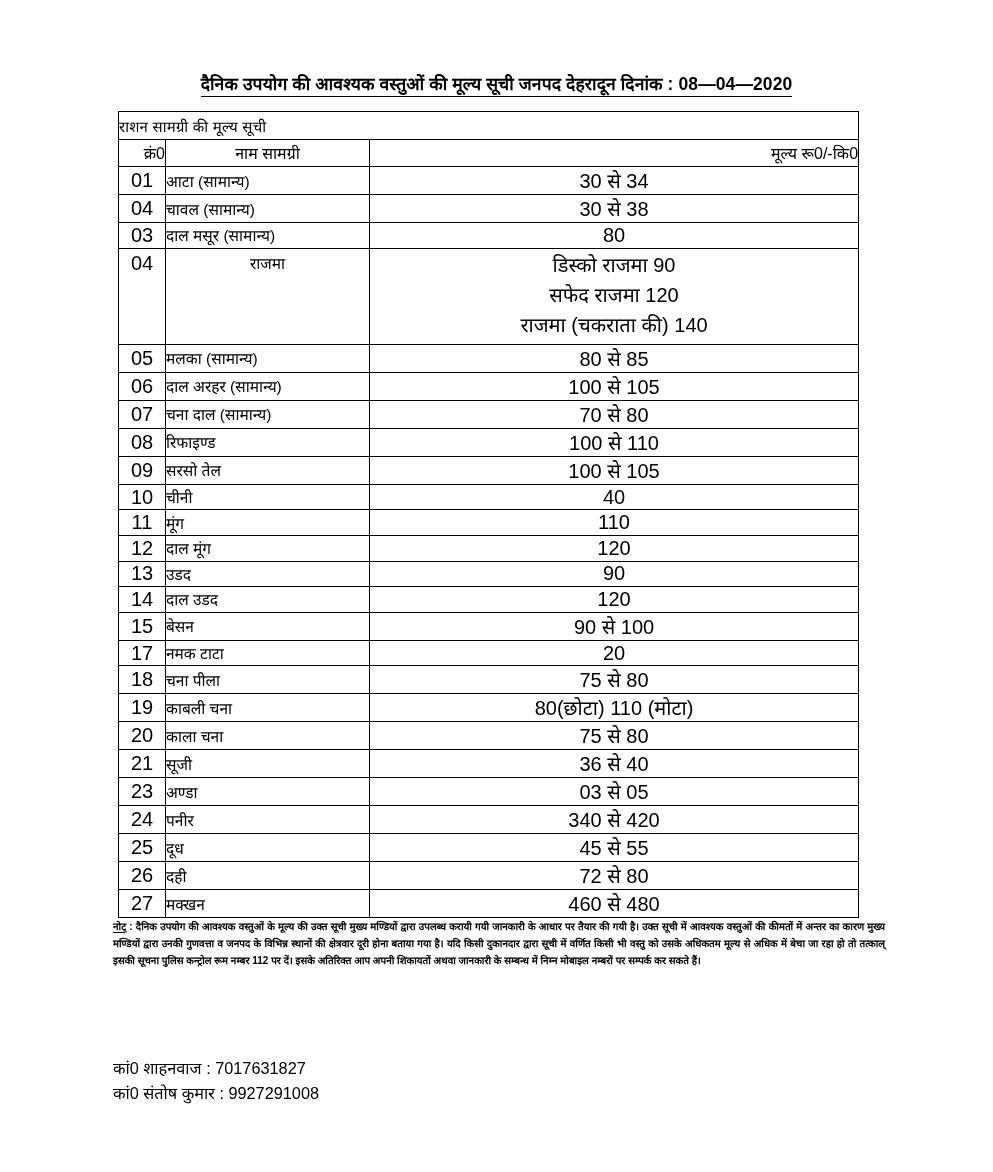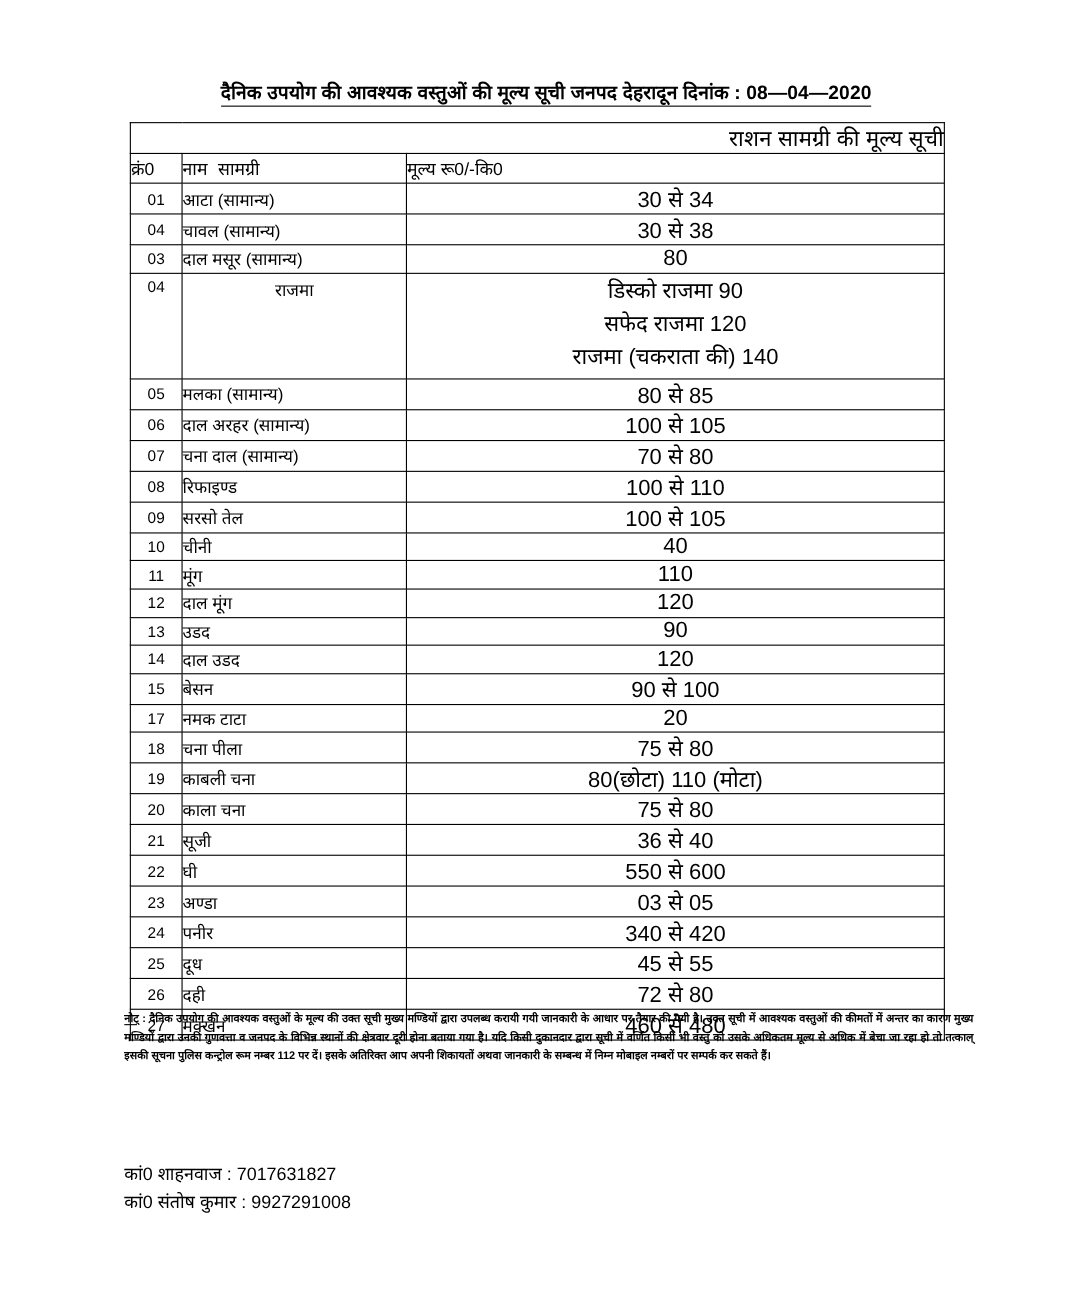--- a/index.html
+++ b/index.html
@@ -53,41 +53,41 @@
     font-size: 15.5px;
   }
   .price-table td, .price-table th {
     border: 1.4px solid #000;
     padding: 0;
     vertical-align: middle;
     font-weight: normal;
   }
   .tbl-caption {
     height: 27px;
-    text-align: right;
-    font-size: 20px;
+    text-align: left;
+    font-size: 15px;
     font-weight: bold;
     letter-spacing: .2px;
   }
   .col-sno   { width: 47px;  }
   .col-name  { width: 204px; }
   .col-price { width: 489px; }
 
   .hdr {
     height: 26px;
-    text-align: left;
+    text-align: right;
     font-weight: bold;
     font-size: 16px;
   }
-  .hdr.name-hdr { text-align: left; font-family: Liberation Mono, monospace; }
+  .hdr.name-hdr { text-align: center; }
 
   .cell-sno {
     text-align: center;
     height: 24.6px;
-    font-size: 14px;
+    font-size: 20px;
     padding: 0 2px;
   }
   .cell-name {
     text-align: left;
     padding-left: 8px;
     font-size: 15.5px;
   }
   .cell-price {
     text-align: center;
     font-size: 20px;
@@ -254,25 +254,20 @@
           <td class="cell-sno">20</td>
           <td class="cell-name">काला चना</td>
           <td class="cell-price">75 से 80</td>
         </tr>
         <tr>
           <td class="cell-sno">21</td>
           <td class="cell-name">सूजी</td>
           <td class="cell-price">36 से 40</td>
         </tr>
         <tr>
-          <td class="cell-sno">22</td>
-          <td class="cell-name">घी</td>
-          <td class="cell-price">550 से 600</td>
-        </tr>
-        <tr>
           <td class="cell-sno">23</td>
           <td class="cell-name">अण्डा</td>
           <td class="cell-price">03 से 05</td>
         </tr>
         <tr>
           <td class="cell-sno">24</td>
           <td class="cell-name">पनीर</td>
           <td class="cell-price">340 से 420</td>
         </tr>
         <tr>

